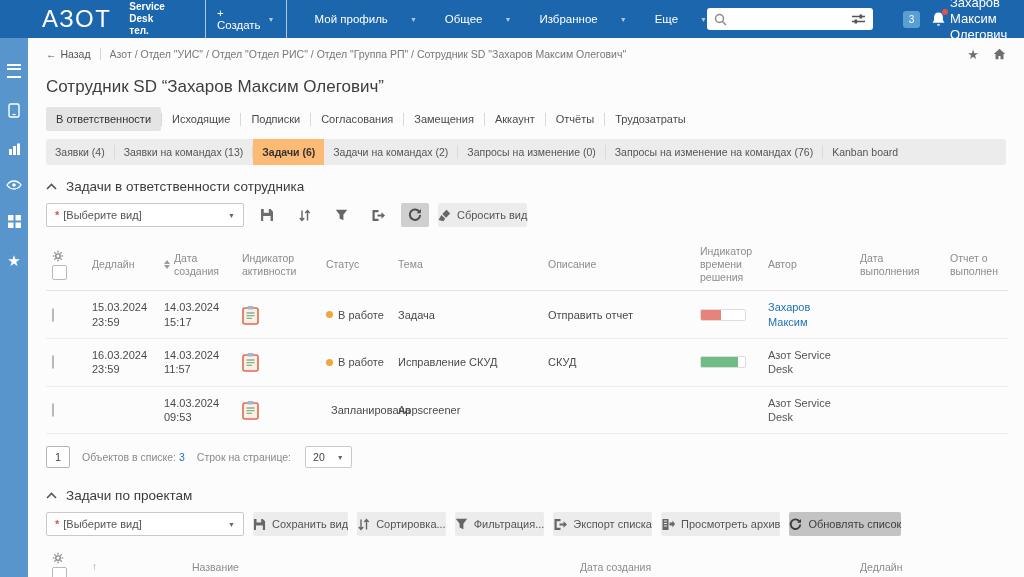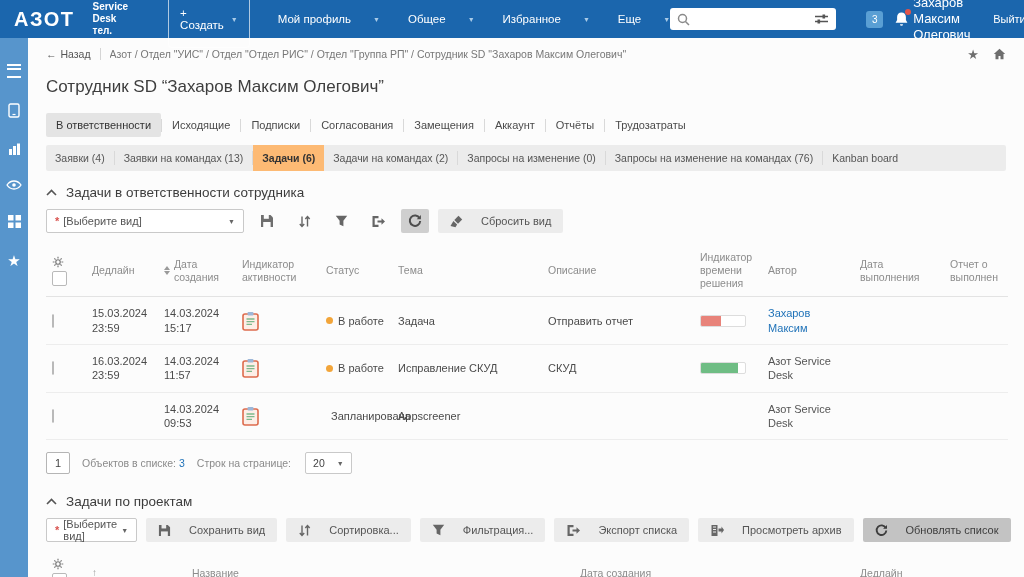--- a/index.html
+++ b/index.html
@@ -3,21 +3,21 @@
 <meta charset="utf-8">
 <style>
   html,body{margin:0;padding:0}
   body{width:1024px;height:577px;overflow:hidden;position:relative;
        font-family:"Liberation Sans",sans-serif;background:#eef0f1;color:#4a4a4a}
   svg{display:block}
 
   
   .topbar{position:absolute;top:0;left:0;width:1024px;height:38px;background:#1b66ad;
           display:flex;align-items:center;color:#fff;z-index:5}
-  .logo{font-size:20px;font-weight:bold;letter-spacing:1.5px;margin-left:14px;cursor:pointer}
+  .logo{font-size:24px;font-weight:normal;letter-spacing:1.5px;margin-left:42px;cursor:pointer}
   .logo-div{width:1px;height:24px;background:rgba(255,255,255,.75);margin:0 9px}
   .product{font-size:10px;line-height:1.2;font-weight:bold}
   .create-btn{margin-left:40px;border:1px solid rgba(255,255,255,.65);border-radius:3px;
               padding:16px 11px;font-size:11.5px;display:flex;align-items:center;gap:7px;cursor:pointer}
   .menu{margin-left:28px;font-size:11.5px;display:flex;align-items:center;gap:22px;cursor:pointer;white-space:nowrap}
   .caret{font-size:7px;color:#a9cbe8;line-height:1}
   .search{display:flex;align-items:center;background:#fff;border-radius:3px;height:22px;width:152px;
           margin-left:auto;padding:0 7px;gap:5px}
   .search input{border:0;outline:0;flex:1;min-width:0;font-size:11px;font-family:"Liberation Sans",sans-serif}
   .badge{min-width:17px;height:17px;background:#5a9fd4;border-radius:3px;color:#fff;font-size:10px;
@@ -38,43 +38,43 @@
   
   .main{position:absolute;top:38px;left:28px;width:996px;height:539px;background:#fcfcfc;overflow:hidden}
   .crumbbar{display:flex;align-items:center;height:28px;padding:2px 18px 0 18px;font-size:10.5px;color:#777}
   .back{color:#555;display:flex;align-items:center;gap:4px;cursor:pointer;white-space:nowrap}
   .crumb-sep{width:1px;height:12px;background:#d5d5d5;margin:0 9px}
   .crumb-path{white-space:nowrap;overflow:hidden;text-overflow:ellipsis;cursor:pointer}
   .crumb-icons{margin-left:auto;display:flex;align-items:center;gap:14px;padding-left:10px}
   .crumb-star{color:#6e6e6e;font-size:13px;cursor:pointer;line-height:1}
   .page-title{font-size:17px;color:#3e3e3e;padding:9px 18px 5px}
 
-  .tabs{display:flex;align-items:center;padding:0 18px;margin-top:11px;font-size:11px;color:#4a4a4a}
+  .tabs{display:flex;align-items:center;padding:0 18px;margin-top:5px;font-size:11px;color:#4a4a4a}
   .tab{padding:6px 10px;white-space:nowrap;cursor:pointer;border-radius:2px}
   .tab.active{background:#e4e4e4;color:#333}
   .tab-sep{width:1px;height:13px;background:#d9d9d9}
 
   .subtabs{margin:8px 18px 0;background:#ececec;display:flex;align-items:stretch;font-size:10.5px;
            color:#555;border-radius:2px;overflow:hidden}
   .subtab{padding:7px 9px;white-space:nowrap;cursor:pointer;display:flex;align-items:center}
   .subtab.active{background:#fdba74;font-weight:bold;color:#333}
   .subtab-sep{width:1px;background:#d9d9d9;margin:6px 0}
 
   .section-head{display:flex;align-items:center;gap:9px;font-size:13.5px;font-weight:normal;color:#3c3c3c;
                 padding:14px 18px 7px;cursor:pointer}
   .toolbar{display:flex;align-items:center;gap:9px;padding:2px 18px 0}
   .select{width:198px;height:24px;border:1px solid #c9c9c9;border-radius:2px;background:#fff;
           display:flex;align-items:center;padding:0 8px;font-size:11px;color:#555;gap:4px;
           box-sizing:border-box;cursor:pointer}
   .select .sel-caret{margin-left:auto;color:#666;font-size:7px}
   .red{color:#d9534f;font-weight:bold}
   .icon-btn{width:28px;height:24px;border-radius:2px;display:flex;align-items:center;justify-content:center;cursor:pointer}
   .icon-btn.active{background:#cfcfcf}
-  .text-btn{height:24px;background:#ececec;border-radius:2px;display:flex;align-items:center;gap:18px;
-            padding:0 12px;font-size:11px;color:#555;cursor:pointer;white-space:nowrap}
+  .text-btn{height:24px;background:#ececec;border-radius:2px;display:flex;align-items:center;gap:6px;
+            padding:0 0;font-size:11px;color:#555;cursor:pointer;white-space:nowrap}
   .text-btn.pressed{background:#c3c3c3;color:#3d3d3d}
 
   table{border-collapse:collapse;table-layout:fixed;font-size:11px;color:#4a4a4a}
   .tbl{width:962px;margin:12px 18px 0}
   th{font-weight:normal;color:#8c8c8c;text-align:left;vertical-align:middle;padding:6px 6px;
      border-bottom:1px solid #e3e3e3;font-size:10.5px;line-height:1.25}
   td{padding:9px 6px;border-bottom:1px solid #ededed;vertical-align:middle;line-height:1.3}
   .tbl td{height:28px}
   .cb{width:13px;height:13px;border:1px solid #b9b9b9;border-radius:2px;background:#fff;cursor:pointer}
   .th-first{display:flex;flex-direction:column;gap:3px;align-items:flex-start}

